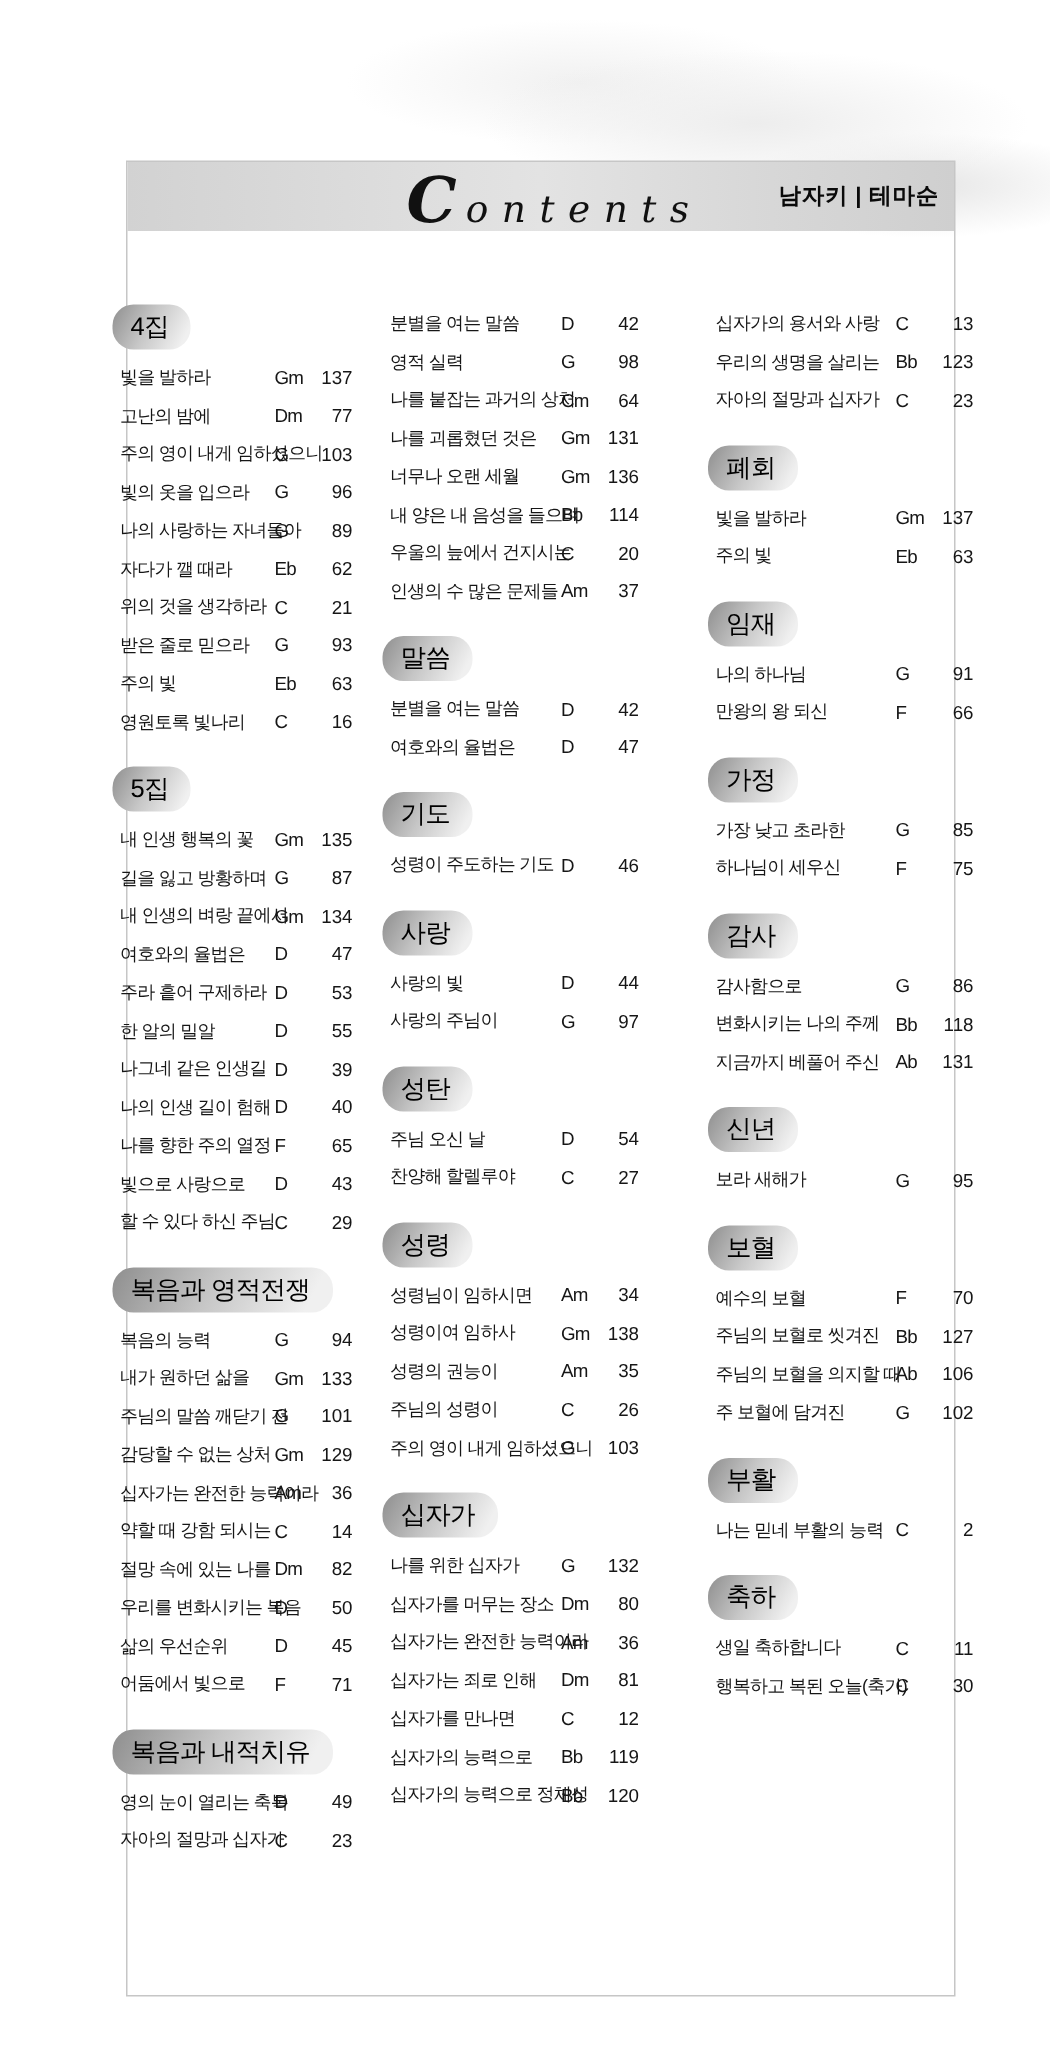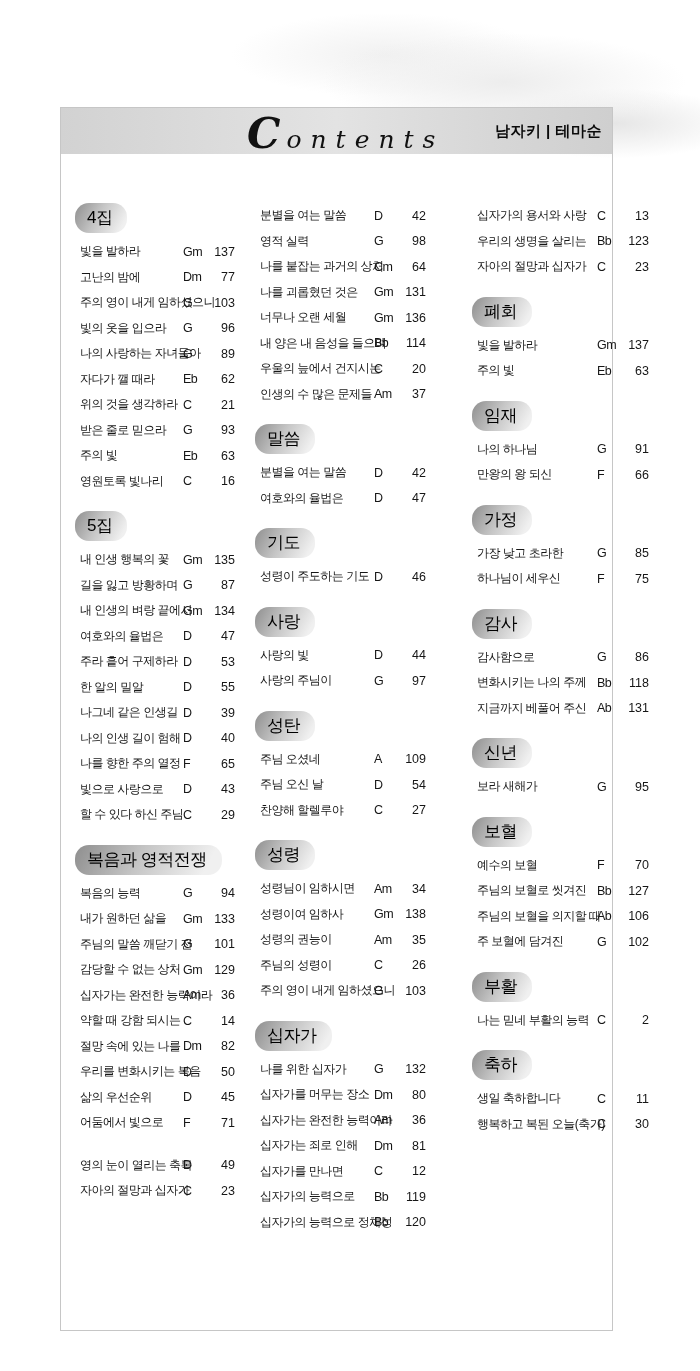--- a/index.html
+++ b/index.html
@@ -8,21 +8,21 @@
     background:
       radial-gradient(ellipse 260px 70px at 72% 6%, #ededed, rgba(255,255,255,0) 70%),
       radial-gradient(ellipse 180px 50px at 88% 9%, #e6e6e6, rgba(255,255,255,0) 70%),
       radial-gradient(ellipse 220px 60px at 55% 4%, #f1f1f1, rgba(255,255,255,0) 70%),
       #ffffff;
     font-family:"Liberation Sans", sans-serif;
     color:var(--text,#111);
     overflow:hidden;
   }
   .frame{
-    position:absolute;left:60px;top:107px;width:553px;height:1224px;
+    position:absolute;left:84px;top:107px;width:553px;height:1224px;
     border:1px solid var(--frame-border,#c6c6c6);
     box-sizing:border-box;
     padding-left:48px;
   }
   .band{
     position:absolute;left:0;top:0;right:0;height:46px;
     background:linear-gradient(90deg,#d2d2d2,#e3e3e3 50%,#d7d7d7 78%,#cfcfcf);
   }
   .band .title{
     position:absolute;left:186px;top:1px;white-space:nowrap;
@@ -184,21 +184,21 @@
         <span class="p">50</span>
       </div><div class="entry">
         <span class="t">삶의 우선순위</span>
         <span class="k">D</span>
         <span class="p">45</span>
       </div><div class="entry">
         <span class="t">어둠에서 빛으로</span>
         <span class="k">F</span>
         <span class="p">71</span>
       </div></div>
-    <div class="block"><div class="entry">
+    <div class="block"><div class="badge">복음과 내적치유</div><div class="entry">
         <span class="t">영의 눈이 열리는 축복</span>
         <span class="k">D</span>
         <span class="p">49</span>
       </div><div class="entry">
         <span class="t">자아의 절망과 십자가</span>
         <span class="k">C</span>
         <span class="p">23</span>
       </div></div>
   </div>
 <div class="column col2">
@@ -261,24 +261,20 @@
     <div class="block"><div class="badge">사랑</div><div class="entry">
         <span class="t">사랑의 빛</span>
         <span class="k">D</span>
         <span class="p">44</span>
       </div><div class="entry">
         <span class="t">사랑의 주님이</span>
         <span class="k">G</span>
         <span class="p">97</span>
       </div></div>
     <div class="block"><div class="badge">성탄</div><div class="entry">
-        <span class="t">주님 오셨네</span>
-        <span class="k">A</span>
-        <span class="p">109</span>
-      </div><div class="entry">
         <span class="t">주님 오신 날</span>
         <span class="k">D</span>
         <span class="p">54</span>
       </div><div class="entry">
         <span class="t">찬양해 할렐루야</span>
         <span class="k">C</span>
         <span class="p">27</span>
       </div></div>
     <div class="block"><div class="badge">성령</div><div class="entry">
         <span class="t">성령님이 임하시면</span>

